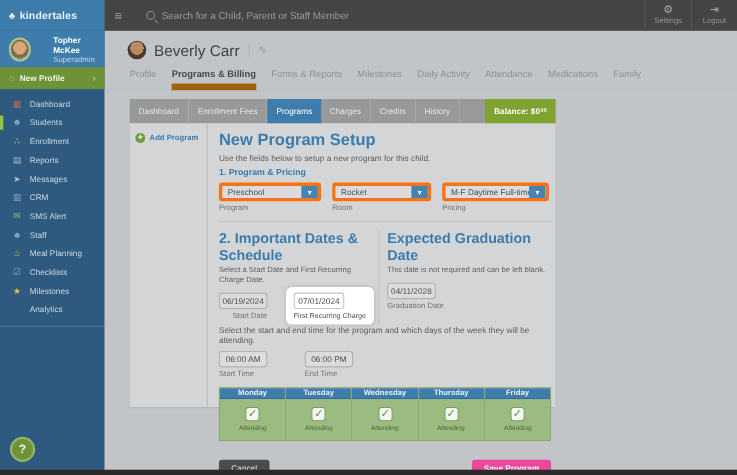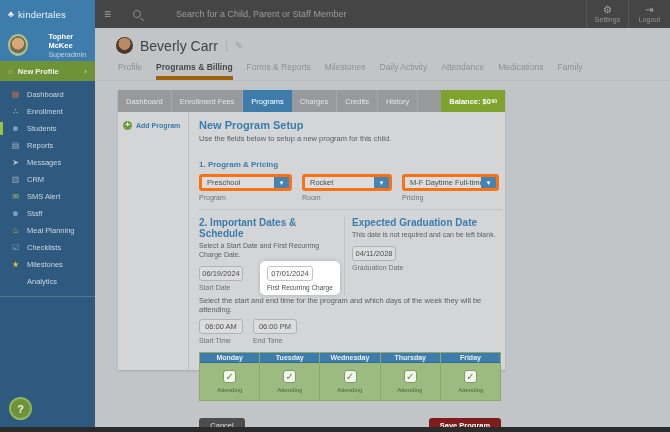--- a/index.html
+++ b/index.html
@@ -8,34 +8,34 @@
     font-family:"Liberation Sans", sans-serif;
     background:#c2c5c7;
     position:relative;
     overflow:hidden;
     color:#4a4e50;
   }
 
   
   .topbar { position:absolute; left:95px; top:0; width:575px; height:28px; background:#454545; display:flex; align-items:center; }
   .hamburger { color:#9d9d9d; font-size:12px; margin-left:9px; cursor:pointer; }
-  .search-wrap { display:flex; align-items:center; margin-left:22px; flex:1;gap:29px; }
+  .search-wrap { display:flex; align-items:center; margin-left:22px; flex:1; }
   .search-glyph { width:8px; height:8px; border:1.3px solid #8d8d8d; border-radius:50%; position:relative; display:inline-block; }
   .search-glyph::after { content:""; position:absolute; width:4px; height:1.3px; background:#8d8d8d; transform:rotate(45deg); left:6px; top:8px; }
   .search-input { background:transparent; border:none; outline:none; color:#bdbdbd; font-size:9px; margin-left:6px; width:260px; font-family:"Liberation Sans",sans-serif; }
   .search-input::placeholder { color:#9a9a9a; }
   .top-action { width:42px; height:28px; border-left:1px solid #565656; display:flex; flex-direction:column; align-items:center; justify-content:center; color:#a5a5a5; cursor:pointer; }
   .top-action .ticon { font-size:10px; line-height:10px; }
   .top-action .tlabel { font-size:7px; margin-top:1px; color:#949494; }
 
   
   .sidebar { position:absolute; left:0; top:0; width:95px; height:432px; background:#2f5a80; }
   .brand { height:28px; background:#3e7dab; display:flex; align-items:center; padding-left:8px; }
   .brand-tree { color:#e9eef2; font-size:9px; margin-right:4px; }
-  .brand-name { color:#eef3f6; font-size:9.5px; font-weight:normal; letter-spacing:0.2px; }
+  .brand-name { color:#eef3f6; font-size:9.5px; font-weight:bold; letter-spacing:0.2px; }
   .profile { height:33px; background:#3e7dab; display:flex; align-items:center; padding-left:8px; }
   .avatar { width:22px; height:22px; border-radius:50%; border:2px solid #aac489; background:radial-gradient(circle at 50% 42%, #d9a877 0 45%, #7a6a50 46% 72%, #9fb9a0 73%); }
   .profile-txt { margin-left:20px; }
   .profile-name { color:#ffffff; font-size:7.5px; font-weight:bold; }
   .profile-role { color:#c3d4e2; font-size:7px; margin-top:1px; }
   .location { height:20px; background:#6d9238; display:flex; align-items:center; padding:0 8px; cursor:pointer; }
   .loc-icon { color:#d8b29a; font-size:8px; margin-right:5px; }
   .loc-label { color:#f0f4e8; font-size:7.5px; font-weight:bold; flex:1; }
   .loc-chev { color:#cfe0b4; font-size:8px; }
   .nav { margin-top:5px; }
@@ -60,77 +60,77 @@
 
   
   .page-head { position:absolute; left:95px; top:28px; width:575px; }
   .head-row { display:flex; align-items:center; padding:9px 0 0 21px; }
   .child-avatar { width:17px; height:17px; border-radius:50%; background:radial-gradient(circle at 50% 40%, #b98a62 0 45%, #4a3a30 46% 75%, #8a8f96 76%); }
   .child-name { font-size:14px; color:#3f4345; margin-left:7px; font-weight:500; }
   .head-sep { width:1px; height:12px; background:#aeb4b8; margin:0 8px; }
   .edit-pencil { color:#9aa0a4; font-size:10px; cursor:pointer; }
   .tabs { display:flex; padding:8px 0 0 23px; }
   .tab { font-size:8.5px; color:#8e9194; margin-right:14px; padding-bottom:4px; cursor:pointer; white-space:nowrap; }
-  .tab.active { color:#45494c; font-weight:bold; border-bottom:4px solid #a16207; }
+  .tab.active { color:#45494c; font-weight:bold; border-bottom:6px solid #a16207; }
   .tabs-divider { height:1px; background:#b6c0c8; margin-top:0px; }
 
   
   .panel { position:absolute; left:118px; top:90px; width:387px; height:280px; background:#d4d5d6; box-shadow:0 1px 2px rgba(0,0,0,0.15); }
   .subtabs { height:22px; background:#97999b; display:flex; align-items:stretch; }
   .subtab { font-size:7.5px; color:#e4e4e4; padding:0 8px; display:flex; align-items:center; border-right:1px solid #a4a6a8; cursor:pointer; white-space:nowrap; }
   .subtab.active { background:#3e7dab; color:#ffffff; border-right:none; }
   .balance { margin-left:auto; background:#7fa32e; color:#fff; font-size:7.5px; font-weight:bold; display:flex; align-items:center; padding:0 8px; }
   .balance sup { font-size:5px; margin-left:0.5px; }
   .panel-body { display:flex; height:258px; }
   .add-col { width:71px; border-right:1px solid #bcbdbe; padding:9px 5px; }
   .add-program { display:flex; align-items:center; cursor:pointer; }
   .plus-circle { width:9px; height:9px; border-radius:50%; background:#6f9d3a; color:#fff; font-size:8px; line-height:8px; text-align:center; font-weight:bold; }
   .add-label { color:#3a7cad; font-size:7px; font-weight:bold; margin-left:4px; }
   .form-col { flex:1; padding:7px 3px 6px 10px; position:relative; }
 
-  .form-title { color:#3a7cad; font-size:11px; font-weight:bold; }
+  .form-title { color:#3a7cad; font-size:15px; font-weight:bold; }
   .form-sub { color:#5a5e60; font-size:7.5px; margin-top:3px; }
-  .sec-title { color:#3a7cad; font-size:8px; font-weight:bold; margin-top:17px; }
+  .sec-title { color:#3a7cad; font-size:8px; font-weight:bold; margin-top:4px; }
   .selects-row { display:flex; margin-top:5px; }
   .field { margin-right:10px; }
   .field:last-child { margin-right:0; }
   .selectbox { height:17px; background:#dcdcdd; border:3px solid #f97316; border-radius:3px; display:flex; align-items:stretch; overflow:hidden; cursor:pointer; }
   .sel-text { font-size:7.5px; color:#4a4e50; padding:0 5px; display:flex; align-items:center; flex:1; white-space:nowrap; overflow:hidden; }
   .sel-btn { width:15px; background:#4583b1; color:#fff; font-size:7px; display:flex; align-items:center; justify-content:center; }
   .f-label { font-size:7px; color:#6e7274; margin-top:3px; }
   .w93 { width:93px; } .w90 { width:90px;text-align:center; } .w97 { width:97px; }
   .hdiv { height:1px; background:#c2c3c4; margin-top:8px; }
 
   .two-col { display:flex; margin-top:7px; }
   .col-left { width:146px; border-right:1px solid #c2c3c4; padding-right:6px; }
   .col-right { padding-left:7px; }
-  .sec-title2 { color:#3a7cad; font-size:10px; font-weight:bold; }
+  .sec-title2 { color:#3a7cad; font-size:13px; font-weight:bold; }
   .sec-note { color:#5a5e60; font-size:7px; margin-top:3px; line-height:1.25; }
-  .dates-row { display:flex; margin-top:6px; align-items:flex-start; }
+  .dates-row { display:flex; margin-top:6px; align-items:flex-start;text-align:right; }
   .inputbox { height:15px; background:#dcdcdd; border:1px solid #b0b2b4; border-radius:3px; font-size:7.5px; color:#4a4e50; display:flex; align-items:center; justify-content:center; cursor:text; }
   .w44 { width:44px; }
   .spotlight { background:#ffffff; border-radius:5px; padding:5px 7px 4px 7px; margin-left:7px; margin-top:-5px; box-shadow:0 0 4px rgba(0,0,0,0.18); }
   .spotlight .inputbox { background:#fff; border:1px solid #c4c4c4; width:46px; }
   .spotlight .f-label { color:#4a4e50; font-size:6.5px; white-space:nowrap; }
 
   .note2 { color:#5a5e60; font-size:7.5px; margin-top:1px; }
-  .times-row { display:flex; margin-top:5px; }
+  .times-row { display:flex; margin-top:5px;gap:24px; }
 
   .week { display:flex; margin-top:8px; width:302px; border:1px solid #89a96d; }
   .wcol { flex:1; border-right:1px solid #89a96d; }
   .wcol:last-child { border-right:none; }
   .whead { background:#3e7dab; color:#e8f0f6; font-size:7px; font-weight:bold; text-align:center; height:10px; line-height:10px; border-bottom:1px solid #356b93; }
   .wbody { background:#9cbb80; height:37px; display:flex; flex-direction:column; align-items:center; justify-content:center; }
   .chk { width:13px; height:13px; background:#f4f6f2; border:1px solid #7d9e60; border-radius:3px; color:#5d8a3c; font-size:10px; line-height:12px; text-align:center; cursor:pointer; }
   .att-label { font-size:7px; color:#49663a; margin-top:3px; transform:scale(0.85); }
 
   .btn-row { display:flex; margin-top:8px; width:302px; }
   .btn { height:16px; border-radius:3px; font-size:7.5px; display:flex; align-items:center; justify-content:center; cursor:pointer; }
   .btn-cancel { width:46px; background:#4c4c4c; color:#e0e0e0; }
-  .btn-save { width:72px; background:#7f1d1d; color:#ffffff; font-weight:bold; margin-left:auto; }
+  .btn-save { width:72px; background:#ec4899; color:#ffffff; font-weight:bold; margin-left:auto; }
 
   .bottom-strip { position:absolute; left:0; bottom:0; width:670px; height:5px; background:#2b2b2b; }
 </style>
 </head>
 <body>
 
 <div class="sidebar">
   <div class="brand">
     <span class="brand-tree">♣</span>
     <span class="brand-name">kindertales</span>
@@ -145,27 +145,27 @@
   <div class="location">
     <span class="loc-icon">⌂</span>
     <span class="loc-label">New Profile</span>
     <span class="loc-chev">›</span>
   </div>
   <div class="nav">
     <div class="nav-item">
         <span class="nic ic-dash"></span>
         <span class="nlabel">Dashboard</span>
       </div>
-    <div class="nav-item">
-        <span class="nic ic-enroll"></span>
-        <span class="nlabel">Enrollment</span>
-      </div>
     <div class="nav-item active">
         <span class="nic ic-students"></span>
         <span class="nlabel">Students</span>
+      </div>
+    <div class="nav-item">
+        <span class="nic ic-enroll"></span>
+        <span class="nlabel">Enrollment</span>
       </div>
     <div class="nav-item">
         <span class="nic ic-billing"></span>
         <span class="nlabel">Reports</span>
       </div>
     <div class="nav-item">
         <span class="nic ic-msg"></span>
         <span class="nlabel">Messages</span>
       </div>
     <div class="nav-item">

